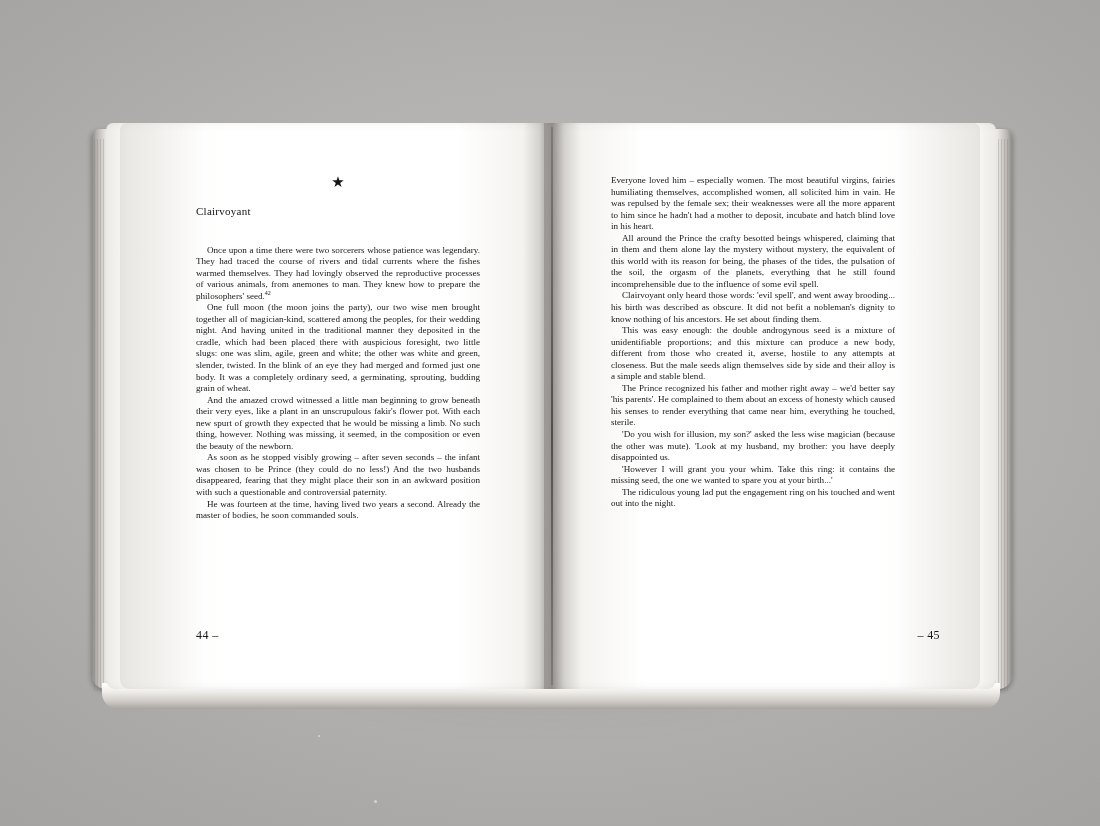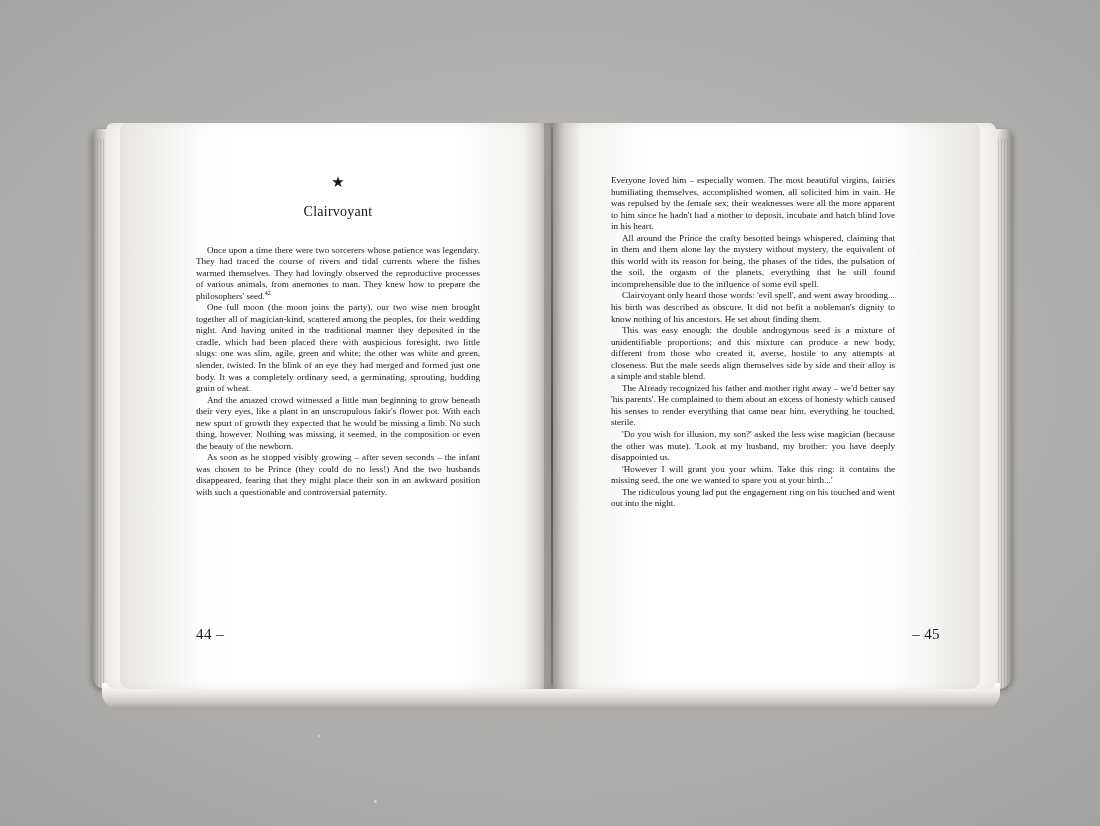--- a/index.html
+++ b/index.html
@@ -154,42 +154,41 @@
   .text-col.right { left: 67px; }
 
   .star {
     text-align: center;
     font-size: 15px;
     line-height: 15px;
     color: #141417;
     margin-bottom: 16px;
   }
   .chapter-title {
-    text-align: center;
-    font-size: 14px;
+    font-size: 11px;
     letter-spacing: 0.25px;
     margin-bottom: 27px;
     color: #141417;
   }
   p {
     margin: 0;
     text-indent: 11px;
   }
   p.noindent { text-indent: 0; }
   p.spaced { margin-top: 9px; }
   sup {
     font-size: 6px;
     vertical-align: super;
     line-height: 0;
   }
 
   .folio {
     position: absolute;
     bottom: 46px;
-    font-size: 15px;
+    font-size: 12px;
     color: #18181b;
     letter-spacing: 0.4px;
   }
   .folio.left  { left: 90px; }
   .folio.right { right: 56px; }
 
   
   .curve {
     position: absolute;
     top: 0;
@@ -236,34 +235,35 @@
       <div class="curve l"></div>
 
       <div class="text-col left">
         <div class="star">★</div>
         <div class="chapter-title">Clairvoyant</div>
 
         <p class="spaced">Once upon a time there were two sorcerers whose patience was legendary. They had traced the course of rivers and tidal currents where the fishes warmed themselves. They had lovingly observed the reproductive processes of various animals, from anemones to man. They knew how to prepare the philosophers' seed.<sup>42</sup></p>
         <p>One full moon (the moon joins the party), our two wise men brought together all of magician-kind, scattered among the peoples, for their wedding night. And having united in the traditional manner they deposited in the cradle, which had been placed there with auspicious foresight, two little slugs: one was slim, agile, green and white; the other was white and green, slender, twisted. In the blink of an eye they had merged and formed just one body. It was a completely ordinary seed, a germinating, sprouting, budding grain of wheat.</p>
         <p>And the amazed crowd witnessed a little man beginning to grow beneath their very eyes, like a plant in an unscrupulous fakir's flower pot. With each new spurt of growth they expected that he would be missing a limb. No such thing, however. Nothing was missing, it seemed, in the composition or even the beauty of the newborn.</p>
         <p>As soon as he stopped visibly growing – after seven seconds – the infant was chosen to be Prince (they could do no less!) And the two husbands disappeared, fearing that they might place their son in an awkward position with such a questionable and controversial paternity.</p>
+        <p>He was fourteen at the time, having lived two years a second. Already the master of bodies, he soon commanded souls.</p>
       </div>
 
       <div class="folio left">44 –</div>
     </div>
 
     <div class="page right">
       <div class="curve r"></div>
 
       <div class="text-col right">
         <p class="noindent">Everyone loved him – especially women. The most beautiful virgins, fairies humiliating themselves, accomplished women, all solicited him in vain. He was repulsed by the female sex; their weaknesses were all the more apparent to him since he hadn't had a mother to deposit, incubate and hatch blind love in his heart.</p>
         <p>All around the Prince the crafty besotted beings whispered, claiming that in them and them alone lay the mystery without mystery, the equivalent of this world with its reason for being, the phases of the tides, the pulsation of the soil, the orgasm of the planets, everything that he still found incomprehensible due to the influence of some evil spell.</p>
         <p>Clairvoyant only heard those words: 'evil spell', and went away brooding... his birth was described as obscure. It did not befit a nobleman's dignity to know nothing of his ancestors. He set about finding them.</p>
         <p>This was easy enough: the double androgynous seed is a mixture of unidentifiable proportions; and this mixture can produce a new body, different from those who created it, averse, hostile to any attempts at closeness. But the male seeds align themselves side by side and their alloy is a simple and stable blend.</p>
-        <p>The Already recognized his father and mother right away – we'd better say 'his parents'. He complained to them about an excess of honesty which caused his senses to render everything that came near him, everything he touched, sterile.</p>
+        <p>The Prince recognized his father and mother right away – we'd better say 'his parents'. He complained to them about an excess of honesty which caused his senses to render everything that came near him, everything he touched, sterile.</p>
         <p>'Do you wish for illusion, my son?' asked the less wise magician (because the other was mute). 'Look at my husband, my brother: you have deeply disappointed us.</p>
         <p>'However I will grant you your whim. Take this ring: it contains the missing seed, the one we wanted to spare you at your birth...' </p>
         <p>The ridiculous young lad put the engagement ring on his touched and went out into the night.</p>
       </div>
 
       <div class="folio right">– 45</div>
     </div>
 
     <div class="gutter">
       <div class="gutter-line"></div>

